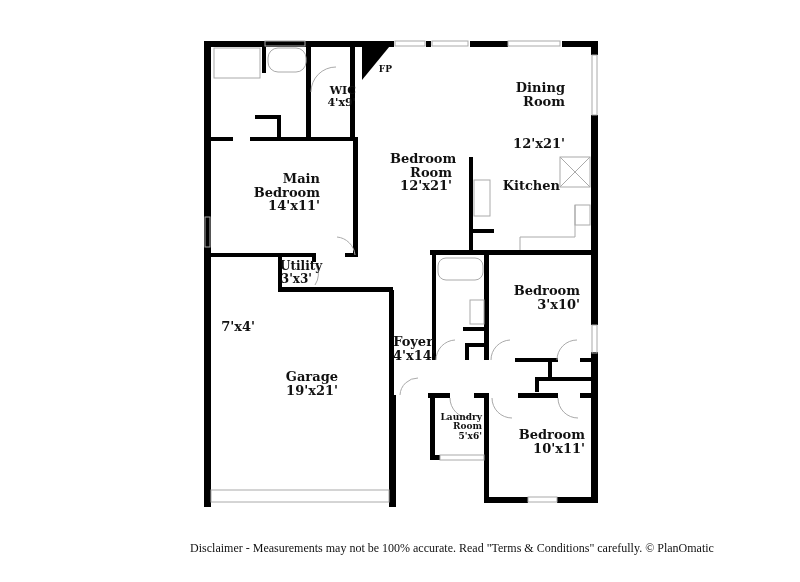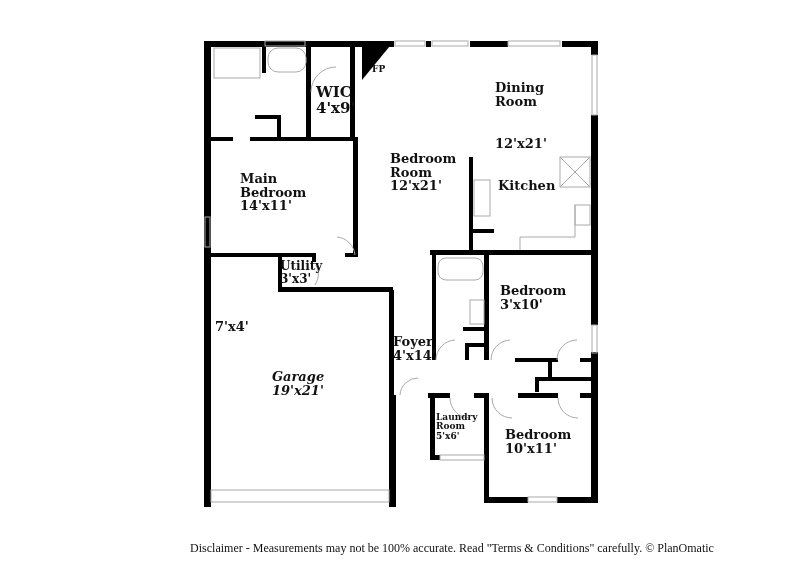--- a/index.html
+++ b/index.html
@@ -1,18 +1,18 @@
 <!DOCTYPE html>
 <html><head>
 <meta charset="utf-8">
 <style>
   html,body{margin:0;padding:0;background:#fff;}
   body{width:800px;height:582px;position:relative;overflow:hidden;font-family:"DejaVu Serif","Liberation Serif",serif;}
   svg{position:absolute;left:0;top:0;}
-  .lbl{position:absolute;text-align:left;font-weight:bold;color:#111;line-height:1.05;font-size:13px;font-family:"DejaVu Serif","Liberation Serif",serif;}
+  .lbl{position:absolute;text-align:right;font-weight:bold;color:#111;line-height:1.05;font-size:13px;font-family:"DejaVu Serif","Liberation Serif",serif;}
   .lbl.sm{font-size:9px;font-weight:bold;}
   .lbl.xs{font-size:12px;}
   .disc{position:absolute;left:8px;top:541px;width:800px;text-align:center;font-size:12px;color:#111;font-family:"Liberation Serif","DejaVu Serif",serif;margin-left:44px;}
 </style>
 </head>
 <body>
 
 <svg width="800" height="582" viewBox="0 0 800 582">
   <g fill="#000">
 
@@ -101,21 +101,21 @@
       <path d="M400 395 A18 18 0 0 1 418 378"></path>
     <path d="M436 360 A20 20 0 0 1 455 340"></path>
       <path d="M491 360 A20 20 0 0 1 510 340"></path>
     <path d="M557 360 A20 20 0 0 1 577 340"></path>
       <path d="M450 398 A20 20 0 0 0 470 418"></path>
     <path d="M492 398 A20 20 0 0 0 512 418"></path>
       <path d="M558 398 A20 20 0 0 0 578 418"></path>
   </g>
 </svg>
 
-<div class="lbl" style="left:316px;top:85px;width:40px;font-size:15px;">
+<div class="lbl" style="left:316px;top:85px;width:40px;font-size:11px;">
     <div>WIC</div>
     <div>4'x9'</div>
   </div>
 <div class="lbl sm" style="left:372px;top:65px;width:20px;">FP</div>
 <div class="lbl" style="left:495px;top:81px;width:70px;">
     <div>Dining</div>
     <div>Room</div>
   </div>
 <div class="lbl" style="left:495px;top:137px;width:70px;">12'x21'</div>
 <div class="lbl" style="left:390px;top:152px;width:62px;">
@@ -135,21 +135,21 @@
   </div>
 <div class="lbl" style="left:215px;top:275px;width:40px;margin-top:45px;">7'x4'</div>
 <div class="lbl" style="left:500px;top:284px;width:80px;">
     <div>Bedroom</div>
     <div>3'x10'</div>
   </div>
 <div class="lbl" style="left:393px;top:335px;width:40px;">
     <div>Foyer</div>
     <div>4'x14'</div>
   </div>
-<div class="lbl" style="left:272px;top:370px;width:80px;font-style:italic;">
+<div class="lbl" style="left:258px;top:370px;width:80px;">
     <div>Garage</div>
     <div>19'x21'</div>
   </div>
 <div class="lbl sm" style="left:436px;top:413px;width:46px;">
     <div>Laundry</div>
     <div>Room</div>
     <div>5'x6'</div>
   </div>
 <div class="lbl" style="left:505px;top:428px;width:80px;">
     <div>Bedroom</div>

